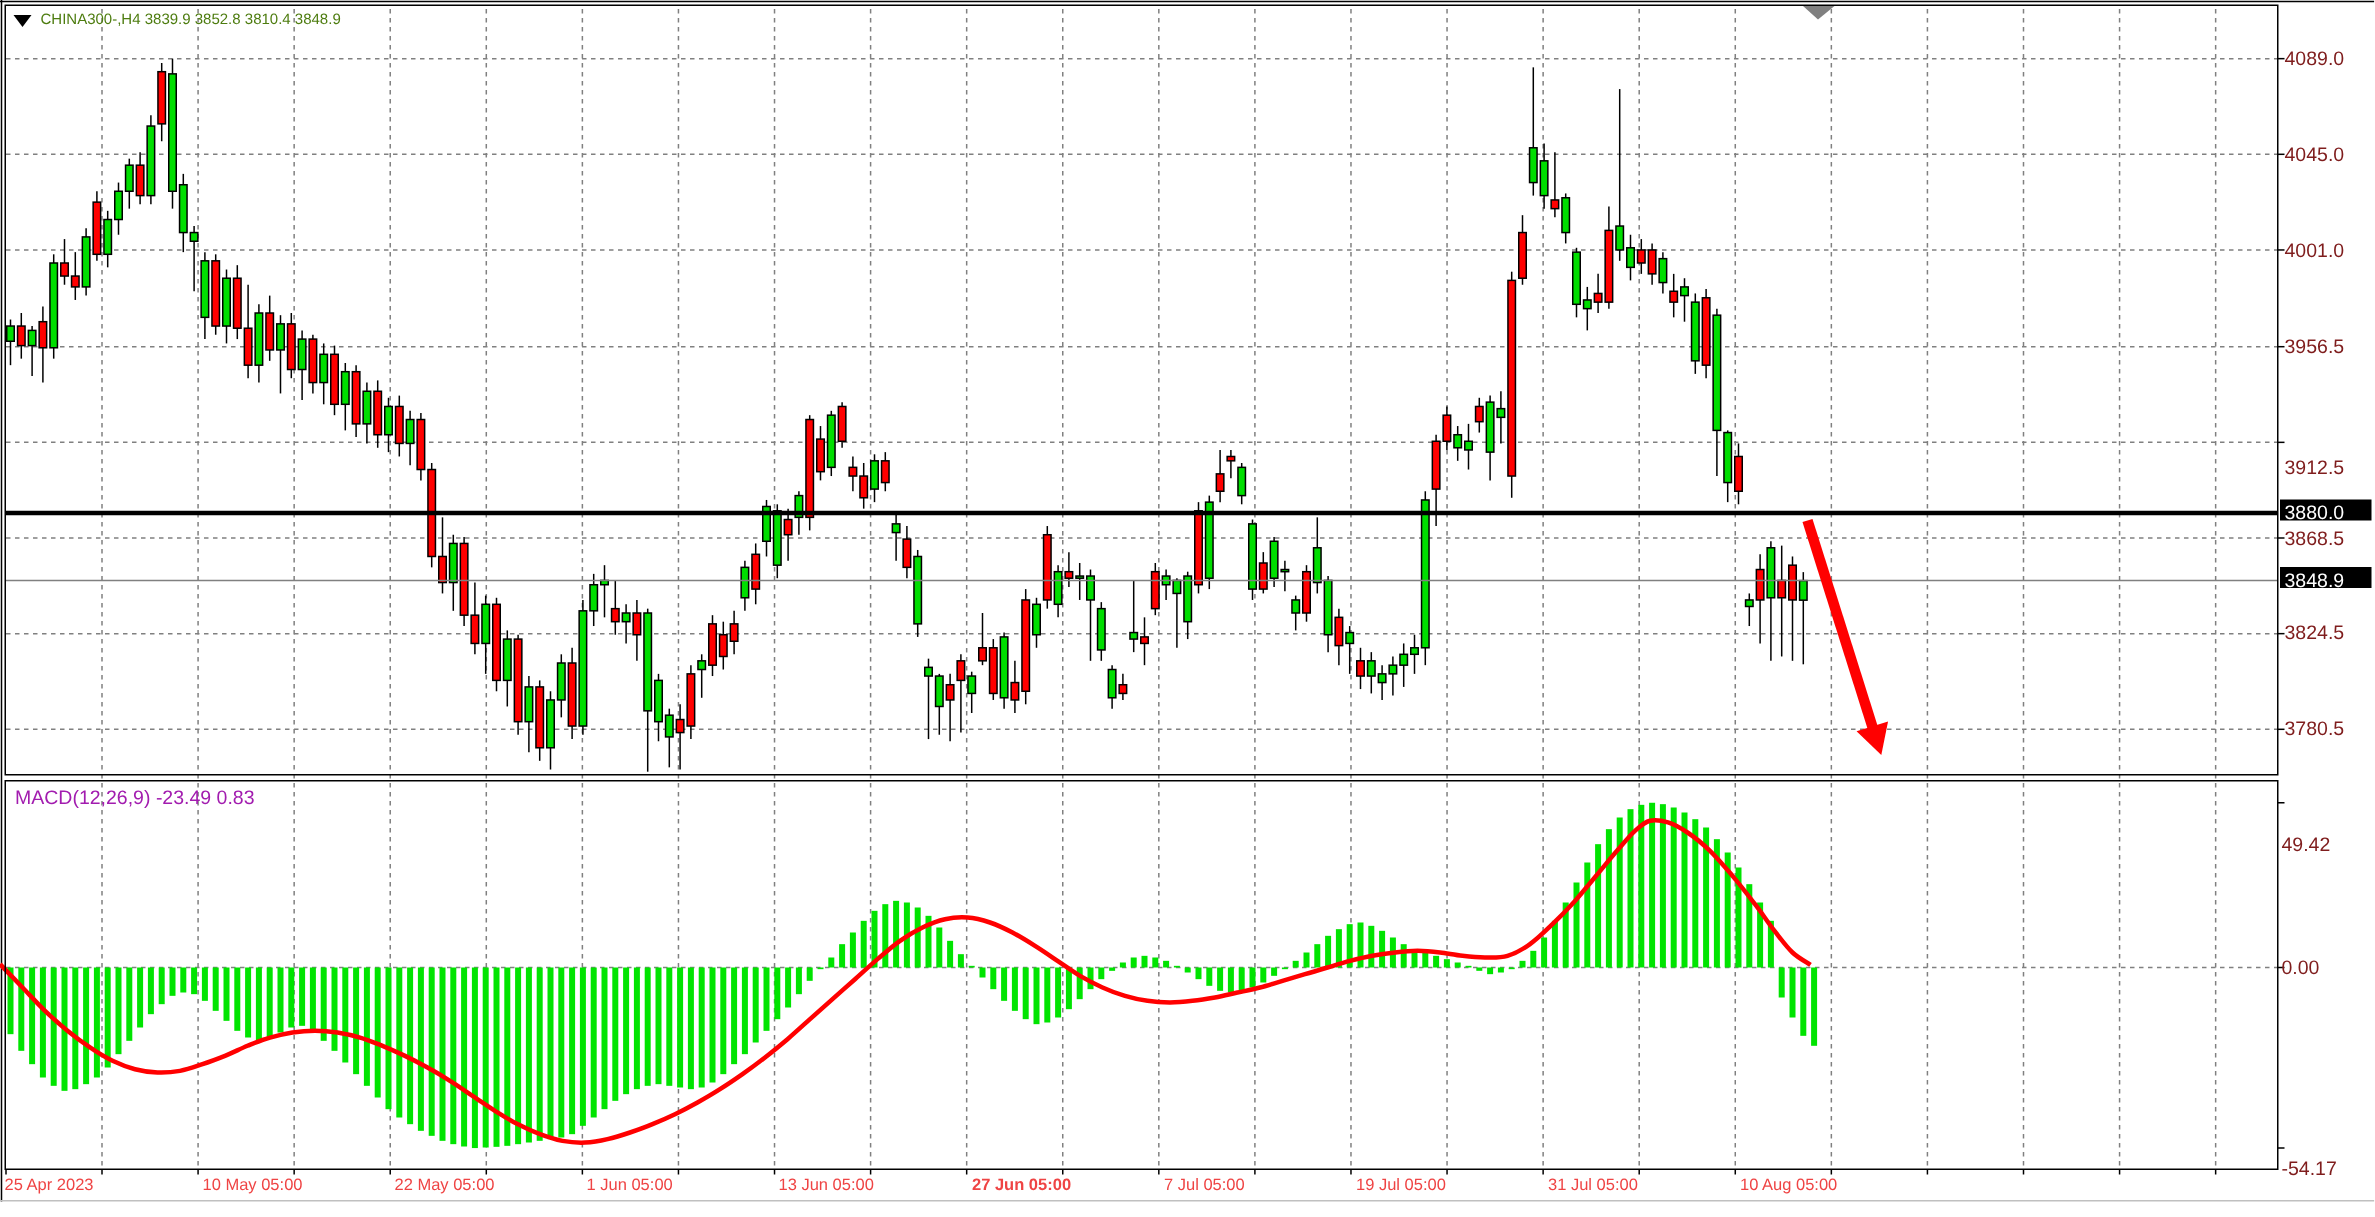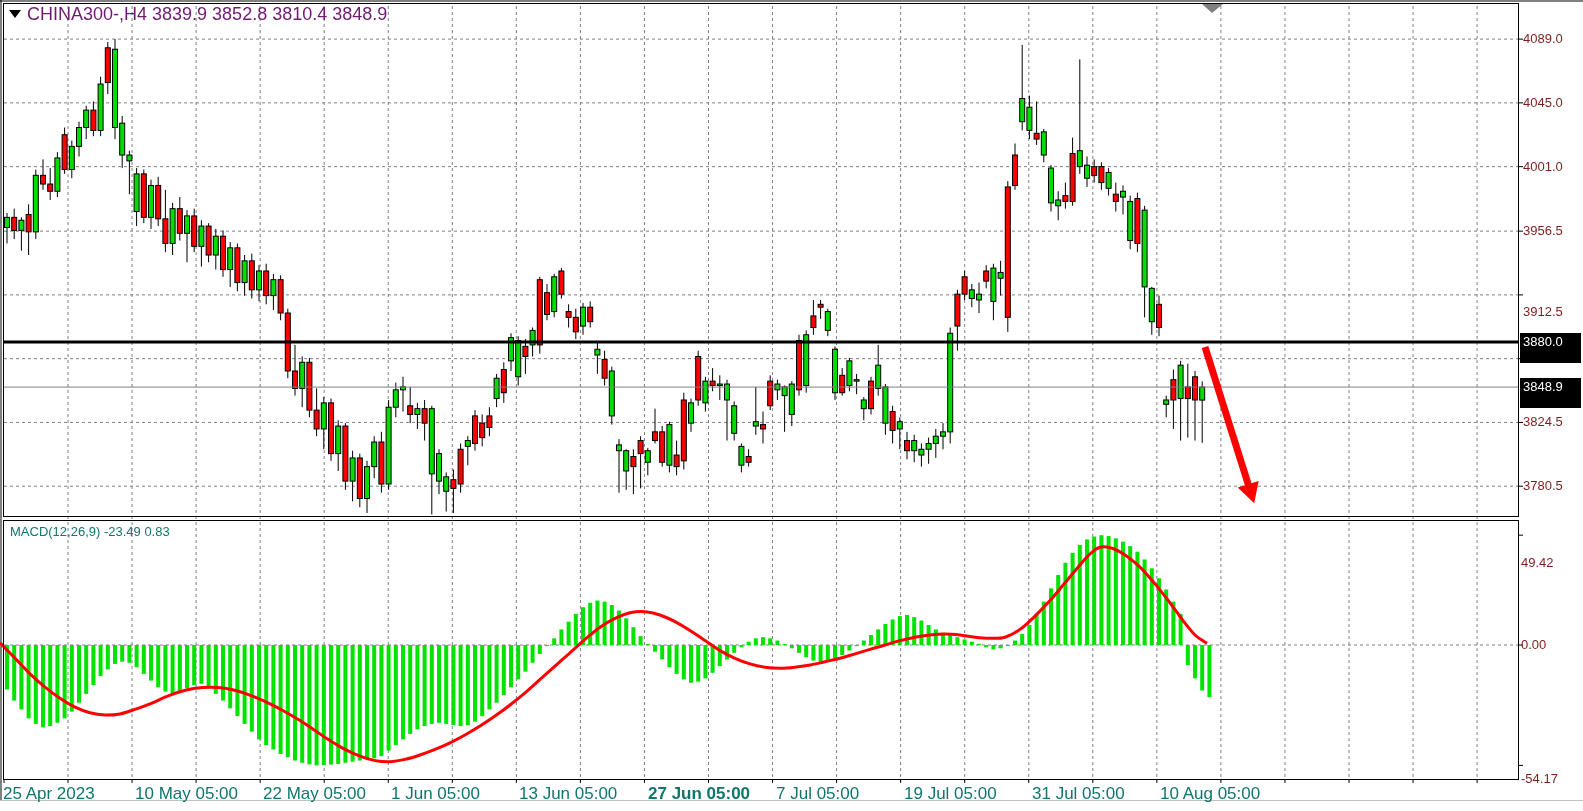--- a/index.html
+++ b/index.html
@@ -1,23 +1,23 @@
 <!DOCTYPE html>
 <html><head>
 <meta charset="utf-8">
 <style>
   html,body{margin:0;padding:0;background:#fff;}
   #win{position:relative;width:1583px;height:811px;background:#fff;overflow:hidden;
        font-family:"Liberation Sans",sans-serif;}
   .lbl{position:absolute;font-size:13px;color:#7f1d1d;white-space:nowrap;line-height:16px;}
-  .badge{position:absolute;left:1520px;width:58px;height:30px;background:#000;color:#fff;
+  .badge{position:absolute;left:1520px;width:58px;height:14px;background:#000;color:#fff;
          font-size:13px;line-height:17px;padding-left:3px;white-space:nowrap;}
-  .tlabel{position:absolute;top:784px;font-size:17px;color:#0f766e;white-space:nowrap;}
-  #title{position:absolute;left:27px;top:6px;font-size:18px;color:#701a75;white-space:nowrap;}
-  #macdlbl{position:absolute;left:10px;top:524px;font-size:13px;color:#0f766e;white-space:nowrap;}
+  .tlabel{position:absolute;top:784px;font-size:11px;color:#ef4444;white-space:nowrap;}
+  #title{position:absolute;left:27px;top:6px;font-size:10px;color:#4d7c0f;white-space:nowrap;}
+  #macdlbl{position:absolute;left:10px;top:524px;font-size:13px;color:#a21caf;white-space:nowrap;}
   #symtri{position:absolute;left:9px;top:10px;width:0;height:0;
           border-left:6px solid transparent;border-right:6px solid transparent;border-top:8px solid #000;}
   svg{position:absolute;left:0;top:0;}
 </style>
 </head>
 <body>
 
 <div id="win">
   <svg id="chart" width="1583" height="811">
       <rect x="0" y="0" width="1583" height="811" fill="#FFFFFF"></rect>

